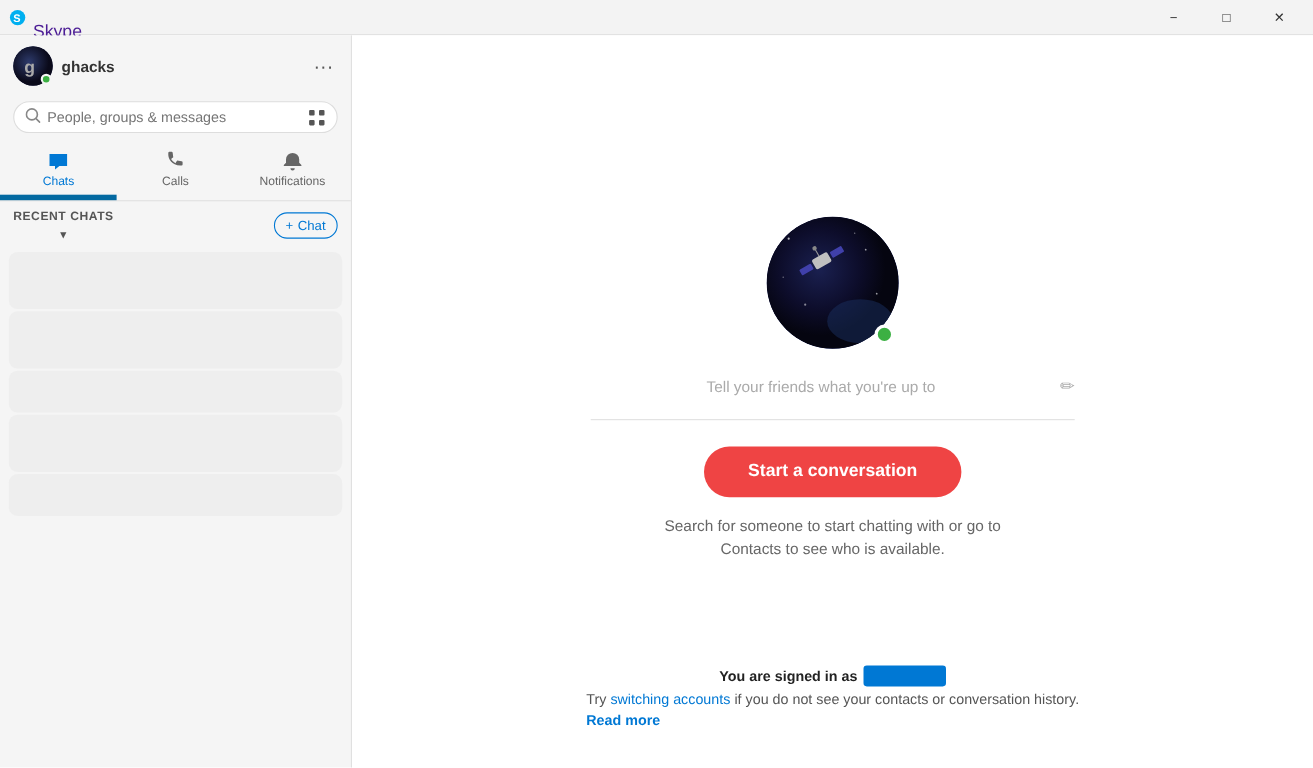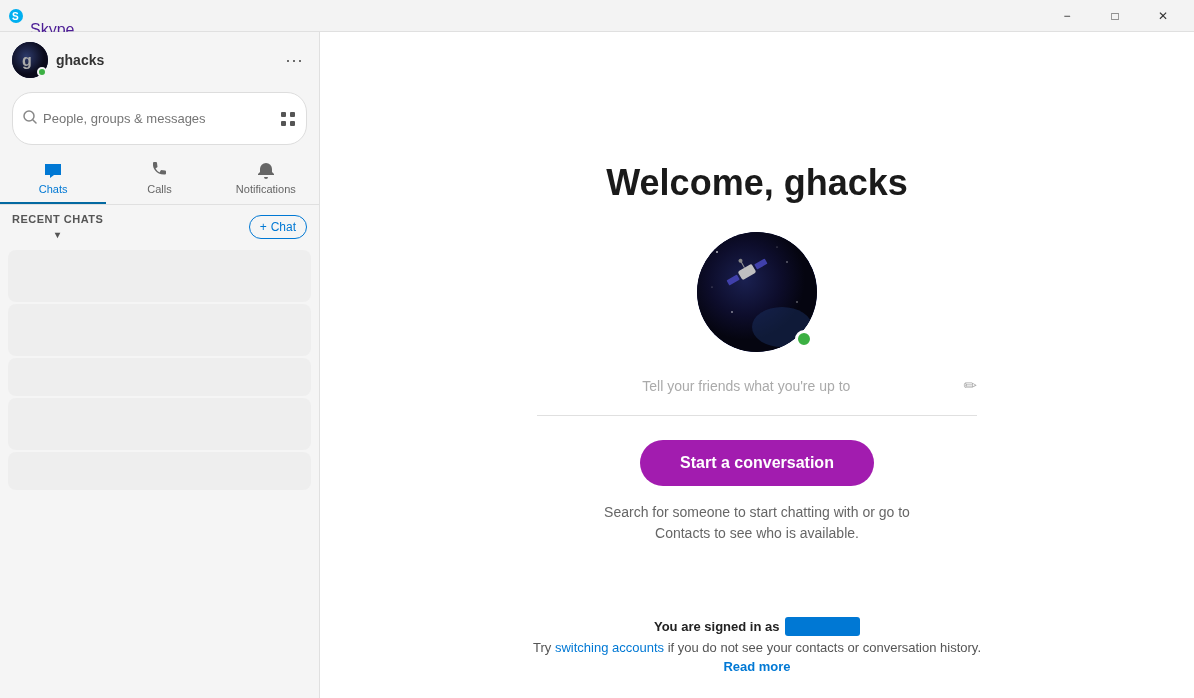--- a/index.html
+++ b/index.html
@@ -124,21 +124,21 @@
     }
 
     
     .search-bar {
       margin: 4px 12px 8px 12px;
       display: flex;
       align-items: center;
       background: #fff;
       border: 1px solid #ddd;
       border-radius: 20px;
-      padding: 17px 10px;
+      padding: 5px 10px;
       gap: 6px;
     }
     .search-icon-wrap {
       color: #888;
       font-size: 14px;
     }
     .search-input {
       border: none;
       outline: none;
       font-size: 13px;
@@ -170,21 +170,21 @@
       cursor: pointer;
       border: none;
       background: none;
       font-size: 11px;
       color: #666;
       gap: 2px;
       border-bottom: 3px solid transparent;
     }
     .nav-tab.active {
       color: #0078d4;
-      border-bottom: 2px solid #0369a1;
+      border-bottom: 5px solid #0369a1;
     }
     .nav-tab svg {
       width: 20px;
       height: 20px;
     }
 
     
     .recent-chats-header {
       display: flex;
       align-items: center;
@@ -298,43 +298,43 @@
       color: #aaa;
       text-align: center;
     }
     .edit-icon {
       color: #aaa;
       font-size: 16px;
       cursor: pointer;
     }
 
     .start-conv-btn {
-      background: #a21caf;
+      background: #ef4444;
       color: #fff;
       border: none;
       border-radius: 24px;
       padding: 14px 40px;
       font-size: 16px;
       font-weight: 600;
       cursor: pointer;
       margin-bottom: 16px;
     }
 
     .search-hint {
       font-size: 14px;
       color: #666;
       text-align: center;
       line-height: 1.5;
       margin-bottom: 24px;
     }
 
     .signed-in-section {
       position: absolute;
-      bottom: 24px;
-      text-align: center;
+      bottom: 36px;
+      text-align: left;
       font-size: 13px;
       color: #555;
     }
     .signed-in-row {
       display: flex;
       align-items: center;
       justify-content: center;
       gap: 6px;
       font-weight: 600;
       color: #222;
@@ -465,21 +465,20 @@
       <div class="chat-item-placeholder"></div>
       <div class="chat-item-placeholder"></div>
       <div class="chat-item-placeholder narrow"></div>
       <div class="chat-item-placeholder"></div>
       <div class="chat-item-placeholder narrow"></div>
     </div>
   </div>
 
   <div class="main-content">
 
-    <h1 class="welcome-title">Welcome, ghacks</h1>
 
     <div class="profile-avatar-large">
       <div class="avatar-img">
         <svg class="space-scene" viewBox="0 0 120 120">
           <circle cx="60" cy="60" r="60" fill="#0d0d2b"></circle>
           <circle cx="60" cy="60" r="60" fill="url(#space-grad)"></circle>
           <defs>
             <radialGradient id="space-grad" cx="40%" cy="40%">
               <stop offset="0%" stop-color="#1a2050"></stop>
               <stop offset="60%" stop-color="#0d0d2b"></stop>

